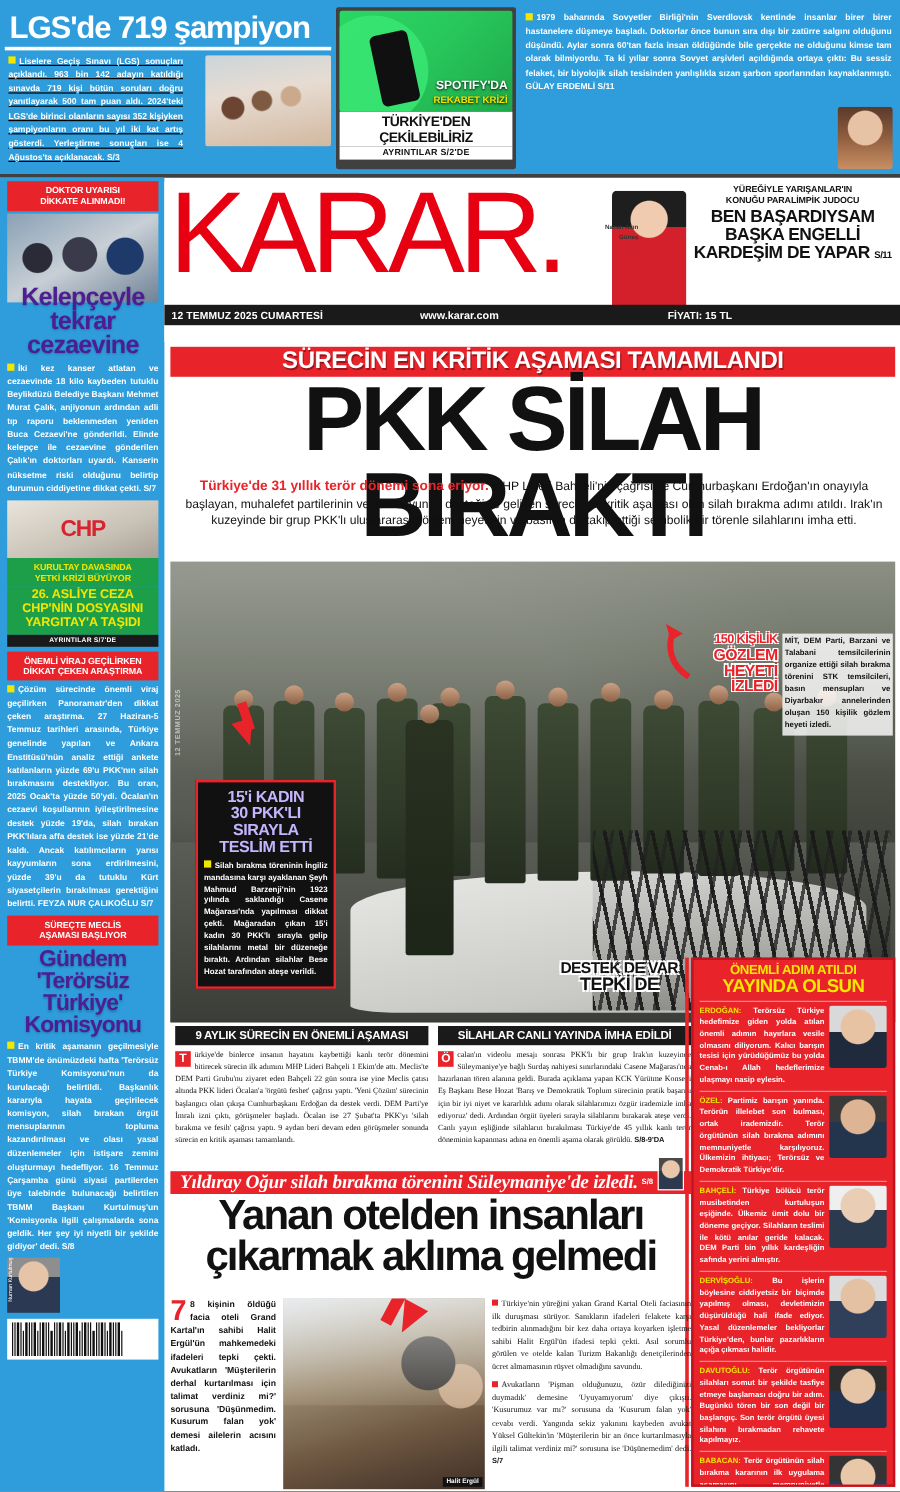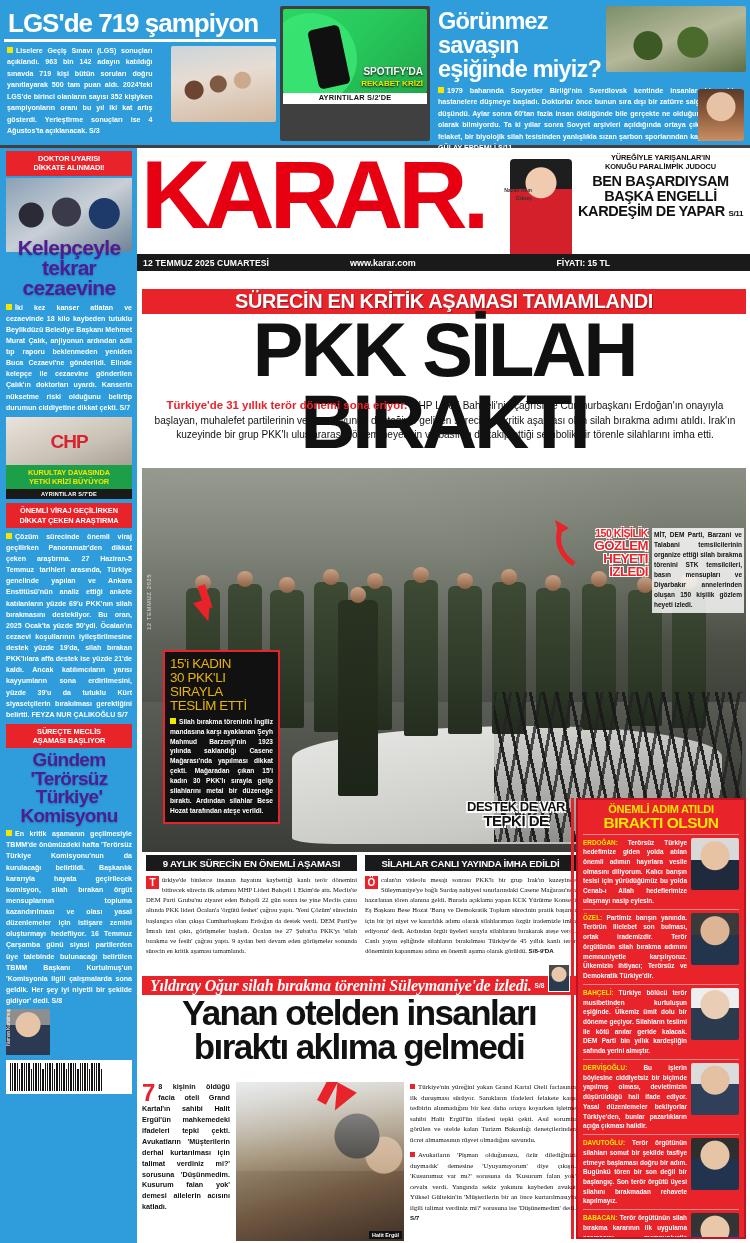--- a/index.html
+++ b/index.html
@@ -21,21 +21,21 @@
   }
   .topbar-inner { position:absolute; inset:6px 4px 4px 4px; display:flex; gap:4px; }
 
   .tb-left { width:272px; position:relative; }
   .tb-left .hl {
     font-size:26px; font-weight:bold; color:#fff; letter-spacing:-1px;
     line-height:1.0; padding:4px 0 3px 4px;
     border-bottom:3px solid #fff; margin-bottom:4px;
     font-family:"Liberation Sans", sans-serif;
   }
-  .tb-left .body-wrap { display:flex; gap:18px; }
+  .tb-left .body-wrap { display:flex; gap:18px;text-decoration:underline; }
   .tb-left .txt {
     width:152px; font-size:7.1px; line-height:1.62; color:#fff;
     text-align:justify; padding-left:3px; font-weight:bold;
   }
   .sq { display:inline-block; width:6px; height:6px; background:#f3e600; margin-right:3px; }
   .tb-left .photo {
     width:108px; height:76px; border-radius:2px;
     background:
       radial-gradient(circle at 22% 58%, #6c4432 0 9px, transparent 10px),
       radial-gradient(circle at 45% 50%, #7d5a41 0 8px, transparent 9px),
@@ -97,21 +97,21 @@
     background:radial-gradient(circle at 50% 34%, #e8c2a4 0 14px, transparent 15px),
                linear-gradient(180deg,#5a3a2a 0%, #8b5a3c 45%, #c98f63 100%);
   }
 
   
   .masthead {
     position:absolute; left:137px; top:151px; width:613px; height:134px;
     background:#fff;
   }
   .logo {
-    font-size:96px; font-weight:bold; color:#e60012; letter-spacing:-5px;
+    font-size:96px; font-weight:normal; color:#e60012; letter-spacing:-5px;
     line-height:.92; padding-left:4px; font-family:"Liberation Sans", sans-serif;
   }
   .logo .dot { color:#e60012; }
   .mh-right {
     position:absolute; right:2px; top:2px; width:175px; text-align:center;
   }
   .mh-right .kick { font-size:7.4px; font-weight:bold; color:#111; line-height:1.28; letter-spacing:-.1px;}
   .mh-right .big { font-size:14.5px; font-weight:bold; color:#111; line-height:1.03; margin-top:2px; letter-spacing:-.4px;}
   .mh-right .big .pg { font-size:8px; }
   .mh-athlete {
@@ -248,21 +248,21 @@
     writing-mode:vertical-rl; transform:rotate(180deg);
     letter-spacing:.5px;
   }
 
   
   .callout-left {
     position:absolute; left:163px; top:650px; width:117px;
     background:#111; border:2px solid #e8232a; padding:5px 5px 6px;
   }
   .callout-left .t {
-    color:#eab308; font-size:13.4px; font-weight:normal; text-align:left;
+    color:#c4b5fd; font-size:13.4px; font-weight:bold; text-align:center;
     line-height:1.04; letter-spacing:-.4px;
   }
   .callout-left .b {
     color:#fff; font-size:6.6px; line-height:1.5; text-align:justify; margin-top:4px;
     font-weight:bold;
   }
   .arrow-red {
     position:absolute; left:196px; top:600px; width:0; height:0;
     border-left:9px solid transparent; border-right:9px solid transparent;
     border-top:22px solid #e8232a; transform:rotate(-18deg);
@@ -423,31 +423,25 @@
           <div class="txt"><span class="sq"></span><span>Liselere Geçiş Sınavı (LGS) sonuçları açıklandı. 963 bin 142 adayın katıldığı sınavda 719 kişi bütün soruları doğru yanıtlayarak 500 tam puan aldı. 2024'teki LGS'de birinci olanların sayısı 352 kişiyken şampiyonların oranı bu yıl iki kat artış gösterdi. Yerleştirme sonuçları ise 4 Ağustos'ta açıklanacak. S/3</span></div>
           <div class="photo"></div>
         </div>
       </div>
 
       <div class="tb-mid">
         <div class="img">
           <div class="ovl1">SPOTIFY'DA</div>
           <div class="ovl2">REKABET KRİZİ</div>
         </div>
+        <div class="cap1">TÜRKİYE'DEN ÇEKİLEBİLİRİZ</div>
         <div class="cap2">AYRINTILAR S/2'DE</div>
       </div>
 
       <div class="tb-right">
-        <div class="top-row">
-          <div class="ht">
-            <div class="hl">Görünmez savaşın</div>
-            <div class="hl">eşiğinde miyiz?</div>
-          </div>
-          <div class="photo"></div>
-        </div>
         <div class="txt"><span class="sq"></span><span>1979 baharında Sovyetler Birliği'nin Sverdlovsk kentinde insanlar birer birer hastanelere düşmeye başladı. Doktorlar önce bunun sıra dışı bir zatürre salgını olduğunu düşündü. Aylar sonra 60'tan fazla insan öldüğünde bile gerçekte ne olduğunu kimse tam olarak bilmiyordu. Ta ki yıllar sonra Sovyet arşivleri açıldığında ortaya çıktı: Bu sessiz felaket, bir biyolojik silah tesisinden yanlışlıkla sızan şarbon sporlarından kaynaklanmıştı. GÜLAY ERDEMLİ S/11</span></div>
         <div class="face"></div>
       </div>
 
     </div>
   </div>
 
   <div class="leftcol">
 
     <div>
@@ -459,20 +453,21 @@
       <div class="lc-h">Kelepçeyle tekrar cezaevine</div>
       <div class="lc-txt"><span class="sq"></span><span>İki kez kanser atlatan ve cezaevinde 18 kilo kaybeden tutuklu Beylikdüzü Belediye Başkanı Mehmet Murat Çalık, anjiyonun ardından adli tıp raporu beklenmeden yeniden Buca Cezaevi'ne gönderildi. Elinde kelepçe ile cezaevine gönderilen Çalık'ın doktorları uyardı. Kanserin nüksetme riski olduğunu belirtip durumun ciddiyetine dikkat çekti. S/7</span></div>
     </div>
 
     <div>
       <div class="lc-photo2"></div>
       <div class="lc-badge green">
         <div>KURULTAY DAVASINDA</div>
         <div>YETKİ KRİZİ BÜYÜYOR</div>
       </div>
+      <div class="lc-badge green" style="background:#1d9f4a;font-size:10.5px;padding-top:1px;line-height:1.12;">26. ASLİYE CEZA CHP'NİN DOSYASINI YARGITAY'A TAŞIDI</div>
       <div class="lc-small-badge">AYRINTILAR S/7'DE</div>
     </div>
 
     <div style="margin-top:4px;">
       <div class="lc-badge">
         <div>ÖNEMLİ VİRAJ GEÇİLİRKEN</div>
         <div>DİKKAT ÇEKEN ARAŞTIRMA</div>
       </div>
       <div class="lc-txt"><span class="sq"></span><span>Çözüm sürecinde önemli viraj geçilirken Panoramatr'den dikkat çeken araştırma. 27 Haziran-5 Temmuz tarihleri arasında, Türkiye genelinde yapılan ve Ankara Enstitüsü'nün analiz ettiği ankete katılanların yüzde 69'u PKK'nın silah bırakmasını destekliyor. Bu oran, 2025 Ocak'ta yüzde 50'ydi. Öcalan'ın cezaevi koşullarının iyileştirilmesine destek yüzde 19'da, silah bırakan PKK'lılara affa destek ise yüzde 21'de kaldı. Ancak katılımcıların yarısı kayyumların sona erdirilmesini, yüzde 39'u da tutuklu Kürt siyasetçilerin bırakılması gerektiğini belirtti. FEYZA NUR ÇALIKOĞLU S/7</span></div>
     </div>
@@ -629,21 +624,21 @@
       <div class="art-head">SİLAHLAR CANLI YAYINDA İMHA EDİLDİ</div>
       <div class="art-body">
         <span class="dropcap">Ö</span><span>calan'ın videolu mesajı sonrası PKK'lı bir grup Irak'ın kuzeyinde Süleymaniye'ye bağlı Surdaş nahiyesi sınırlarındaki Casene Mağarası'nda hazırlanan tören alanına geldi. Burada açıklama yapan KCK Yürütme Konseyi Eş Başkanı Bese Hozat 'Barış ve Demokratik Toplum sürecinin pratik başarısı için bir iyi niyet ve kararlılık adımı olarak silahlarımızı özgür irademizle imha ediyoruz' dedi. Ardından örgüt üyeleri sırayla silahlarını bırakarak ateşe verdi. Canlı yayın eşliğinde silahların bırakılması Türkiye'de 45 yıllık kanlı terör döneminin kapanması adına en önemli aşama olarak görüldü.</span> <span class="pgref">S/8-9'DA</span>
       </div>
     </div>
   </div>
 
   <div class="redspine"></div>
   <div class="quotes">
     <div class="qh1">ÖNEMLİ ADIM ATILDI</div>
-    <div class="qh2">BIRAKTI OLSUN</div>
+    <div class="qh2">YAYINDA OLSUN</div>
 
     <div class="q">
       <div class="qt"><b>ERDOĞAN:</b><span> Terörsüz Türkiye hedefimize giden yolda atılan önemli adımın hayırlara vesile olmasını diliyorum. Kalıcı barışın tesisi için yürüdüğümüz bu yolda Cenab-ı Allah hedeflerimize ulaşmayı nasip eylesin.</span></div>
       <div class="qf"></div>
     </div>
 
     <div class="q">
       <div class="qt"><b>ÖZEL:</b><span> Partimiz barışın yanında. Terörün illelebet son bulması, ortak irademizdir. Terör örgütünün silah bırakma adımını memnuniyetle karşılıyoruz. Ülkemizin ihtiyacı; Terörsüz ve Demokratik Türkiye'dir.</span></div>
       <div class="qf f2"></div>
     </div>
@@ -670,21 +665,21 @@
   </div>
 
   <div class="ribbon">
     <div class="rt">Yıldıray Oğur silah bırakma törenini Süleymaniye'de izledi.</div>
     <div class="rp">S/8</div>
     <div class="rf"></div>
   </div>
 
   <div class="bighead2">
     <div>Yanan otelden insanları</div>
-    <div>bıraktı aklıma gelmedi</div>
+    <div>çıkarmak aklıma gelmedi</div>
   </div>
 
   <div class="bottom-grid">
     <div class="bg-col1">
       <span class="dc2">7</span><span>8 kişinin öldüğü facia oteli Grand Kartal'ın sahibi Halit Ergül'ün mahkemedeki ifadeleri tepki çekti. Avukatların 'Müşterilerin derhal kurtarılması için talimat verdiniz mi?' sorusuna 'Düşünmedim. Kusurum falan yok' demesi ailelerin acısını katladı.</span>
     </div>
 
     <div class="bg-photo">
       <div class="smoke"></div>
       <div class="redarrow2"></div>

